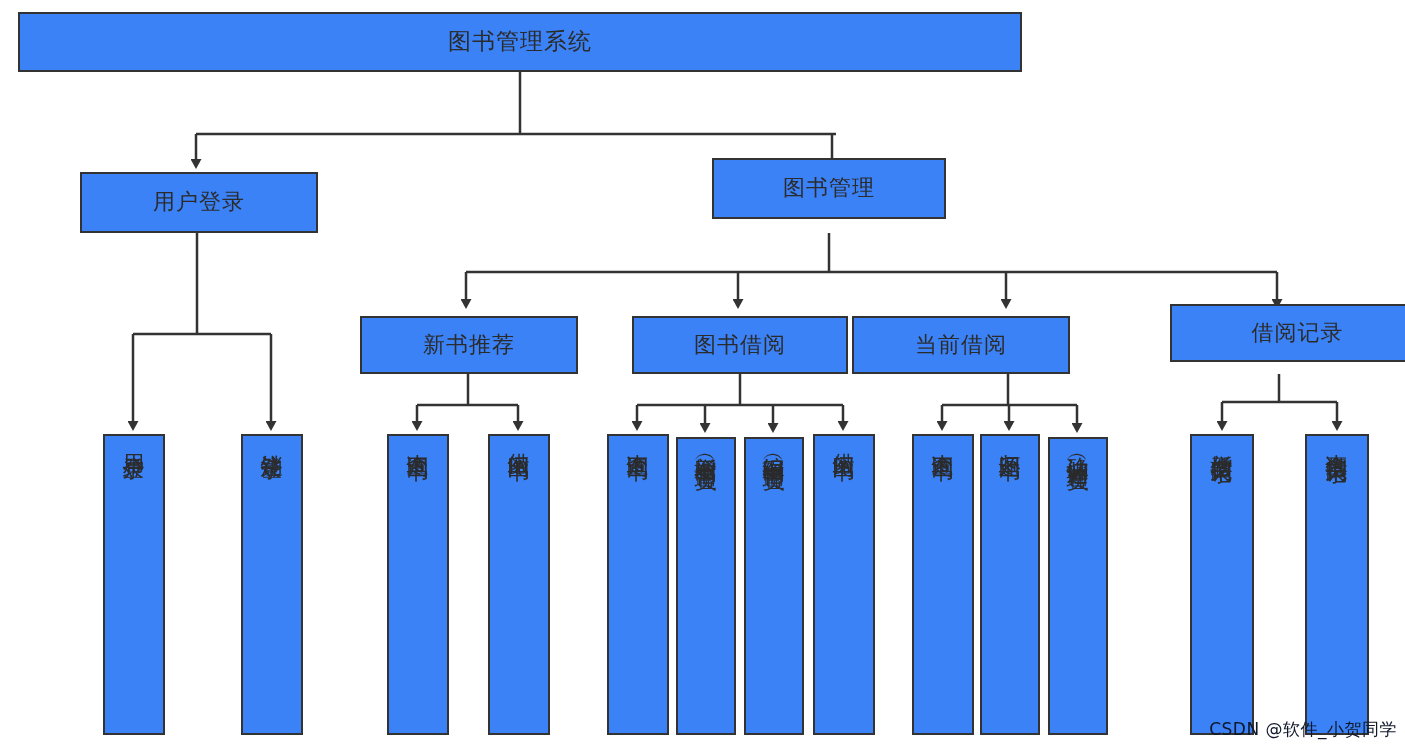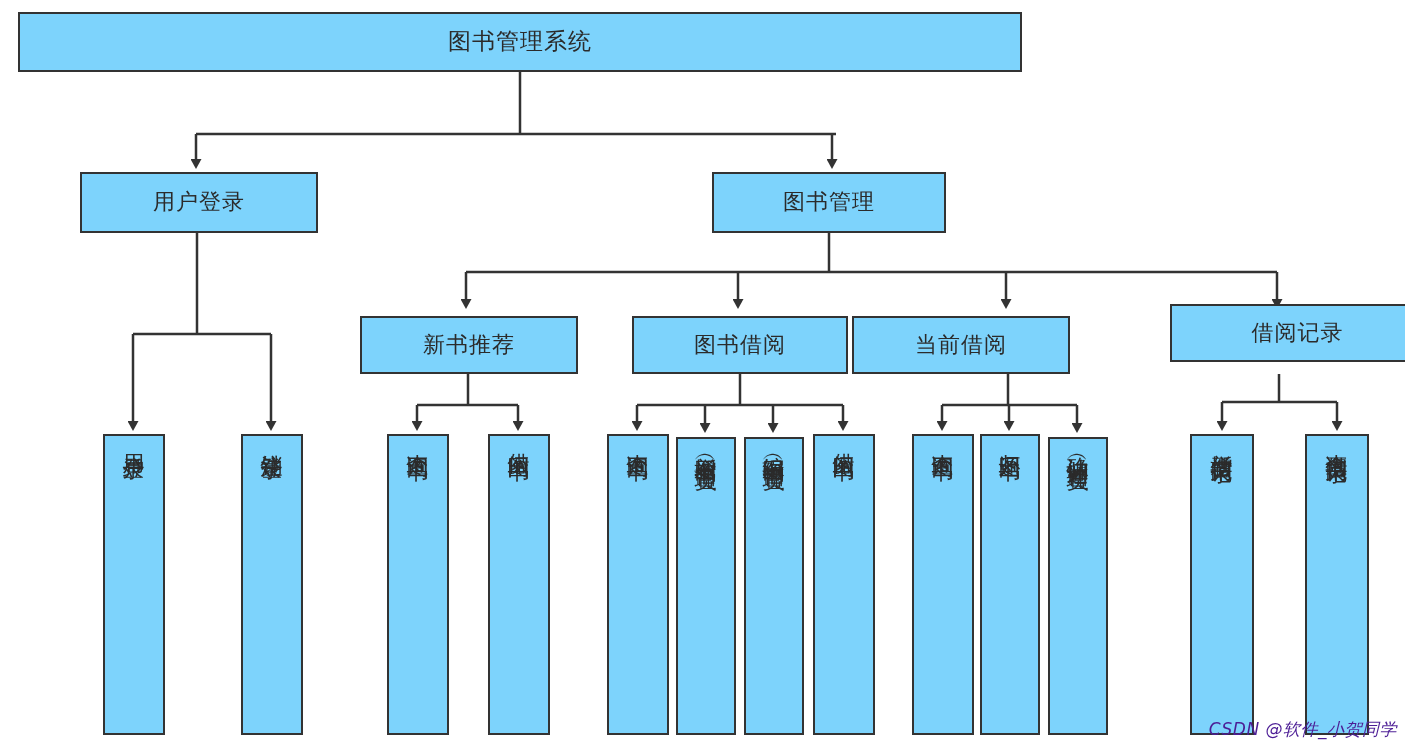--- a/index.html
+++ b/index.html
@@ -22,21 +22,21 @@
     position: absolute;
     left: 0;
     top: 0;
     width: 1405px;
     height: 747px;
   }
   .node {
     position: absolute;
     box-sizing: border-box;
     border: 2.5px solid #333333;
-    background: #7dd3fc;
+    background: #3b82f6;
     display: flex;
     align-items: center;
     justify-content: center;
     color: #2b2b2b;
     z-index: 3;
   }
   .node.h {
     
     font-size: 22px;
     letter-spacing: 1px;
@@ -58,25 +58,24 @@
     writing-mode: vertical-rl;
     text-orientation: upright;
     white-space: nowrap;
     display: block;
   }
   .watermark {
     position: absolute;
     right: 8px;
     bottom: 6px;
     font-size: 17px;
-    color: #4c1d95;
+    color: #0f172a;
     z-index: 8;
     white-space: nowrap;
     letter-spacing: 0.5px;
-    font-style: italic;
   }
 </style>
 </head>
 <body>
 
 <div id="canvas">
 
   <svg id="svg-layer" viewBox="0 0 1405 747" xmlns="http://www.w3.org/2000/svg">
     <defs>
       <marker id="arrow" markerWidth="10" markerHeight="11" refX="1" refY="5.5" orient="auto" markerUnits="userSpaceOnUse">
@@ -127,21 +126,21 @@
     </g>
   </svg>
 
   <div class="node h root" style="left:18px; top:12px; width:1004px; height:60px;">
     <span>图书管理系统</span>
   </div>
 
   <div class="node h" style="left:80px; top:172px; width:238px; height:61px;">
     <span>用户登录</span>
   </div>
-  <div class="node h" style="left:712px; top:172px; width:234px; height:61px;">
+  <div class="node h" style="left:712px; top:158px; width:234px; height:61px;">
     <span>图书管理</span>
   </div>
 
   <div class="node h" style="left:632px; top:316px; width:216px; height:58px;">
     <span>图书借阅</span>
   </div>
   <div class="node h" style="left:360px; top:316px; width:218px; height:58px;">
     <span>新书推荐</span>
   </div>
   <div class="node h" style="left:852px; top:316px; width:218px; height:58px;">

